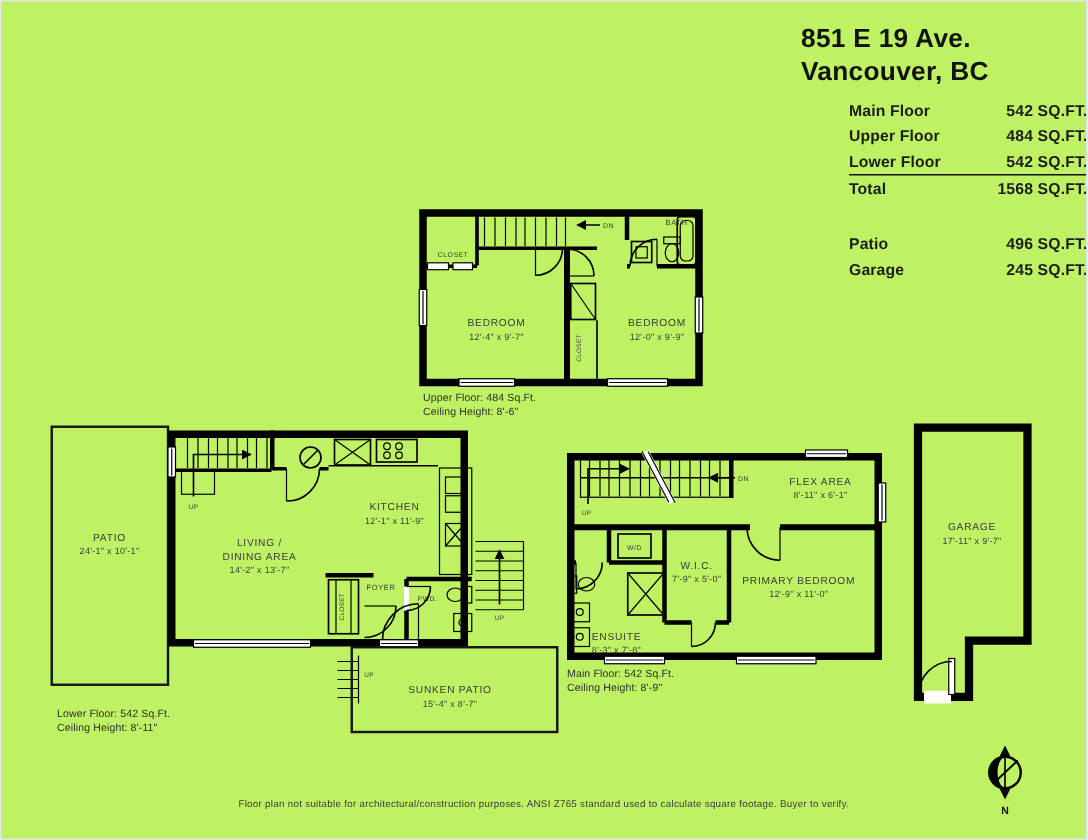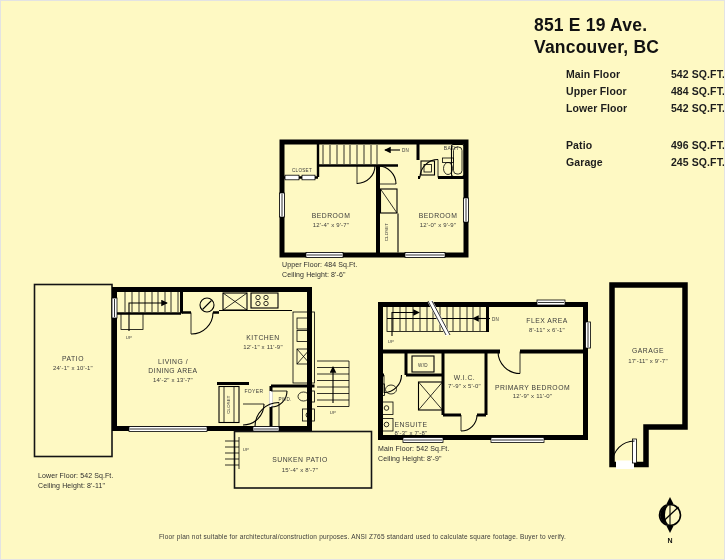--- a/index.html
+++ b/index.html
@@ -1,16 +1,16 @@
 <!DOCTYPE html>
 <html><head>
 <meta charset="utf-8">
 <style>
   html,body{margin:0;padding:0;background:#fff;}
-  .page{position:relative;width:725px;height:560px;background:#fef9c3;overflow:hidden;
+  .page{position:relative;width:725px;height:560px;background:#bef264;overflow:hidden;
         border:1px solid #e3e3e3;box-sizing:border-box;
         font-family:"Liberation Sans",sans-serif;}
   .addr{position:absolute;left:533px;top:13px;font-size:17.5px;font-weight:bold;
         line-height:22px;color:#121212;letter-spacing:.2px;}
   .areas{position:absolute;left:533px;top:64px;width:159px;color:#1d1d1d;margin-left:32px;}
   .arow{display:flex;justify-content:space-between;align-items:center;height:17px;
         font-size:10.5px;font-weight:bold;letter-spacing:.1px;}
   .arow.total{border-top:1.5px solid #111;}
   .agap{height:20px;}
   .disclaimer{position:absolute;left:0;right:0;top:532px;text-align:center;
@@ -50,20 +50,24 @@
       <span>542 SQ.FT.</span>
     </div>
     <div class="arow">
       <span>Upper Floor</span>
       <span>484 SQ.FT.</span>
     </div>
     <div class="arow">
       <span>Lower Floor</span>
       <span>542 SQ.FT.</span>
     </div>
+    <div class="arow total">
+      <span>Total</span>
+      <span>1568 SQ.FT.</span>
+    </div>
     <div class="agap"></div>
     <div class="arow">
       <span>Patio</span>
       <span>496 SQ.FT.</span>
     </div>
     <div class="arow">
       <span>Garage</span>
       <span>245 SQ.FT.</span>
     </div>
   </div>

